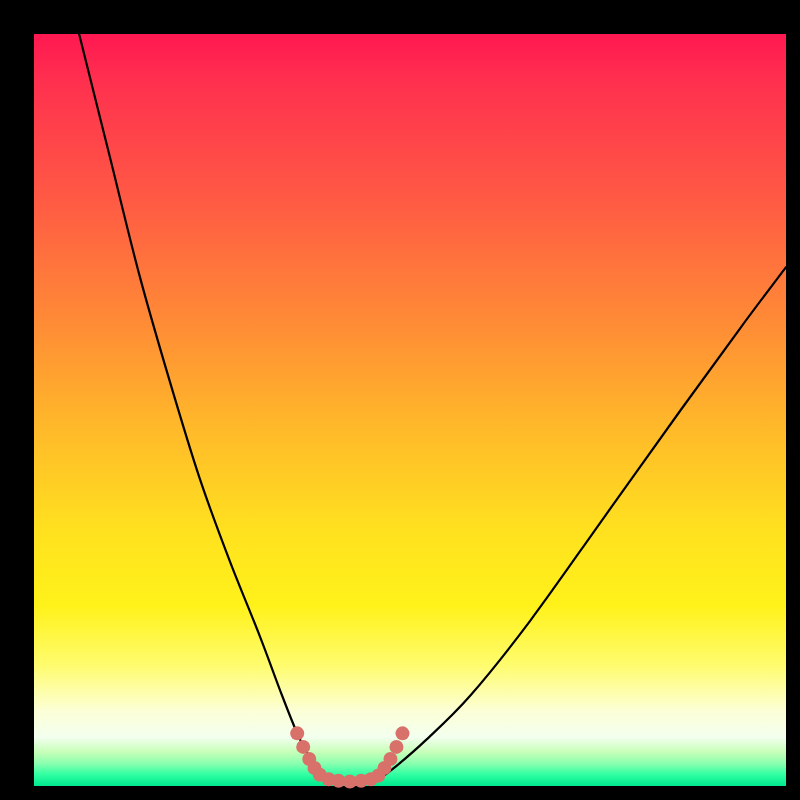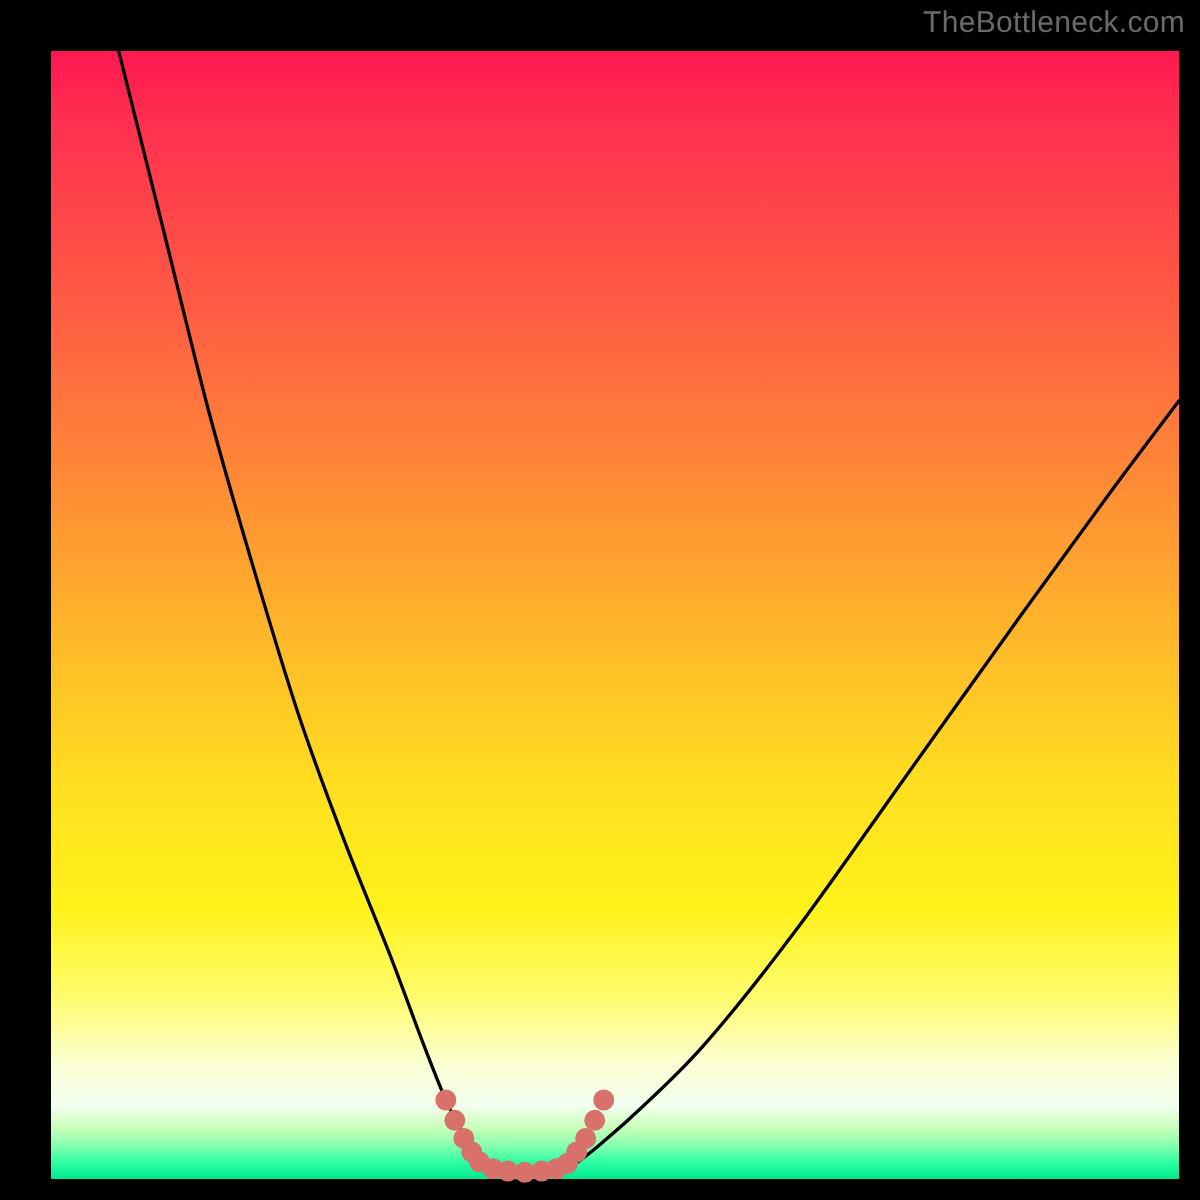--- a/index.html
+++ b/index.html
@@ -82,14 +82,13 @@
         <circle cx="327.12" cy="746.736" r="7" fill="#d9716b"></circle>
         <circle cx="336.89599999999996" cy="745.232" r="7" fill="#d9716b"></circle>
         <circle cx="344.416" cy="741.472" r="7" fill="#d9716b"></circle>
         <circle cx="350.432" cy="733.952" r="7" fill="#d9716b"></circle>
         <circle cx="356.448" cy="724.928" r="7" fill="#d9716b"></circle>
         <circle cx="362.46400000000006" cy="712.896" r="7" fill="#d9716b"></circle>
         <circle cx="368.48" cy="699.36" r="7" fill="#d9716b"></circle>
       </g>
   </svg>
 
-  <div class="watermark">TheBottleneck.com</div>
 </div>
 
 </body></html>

